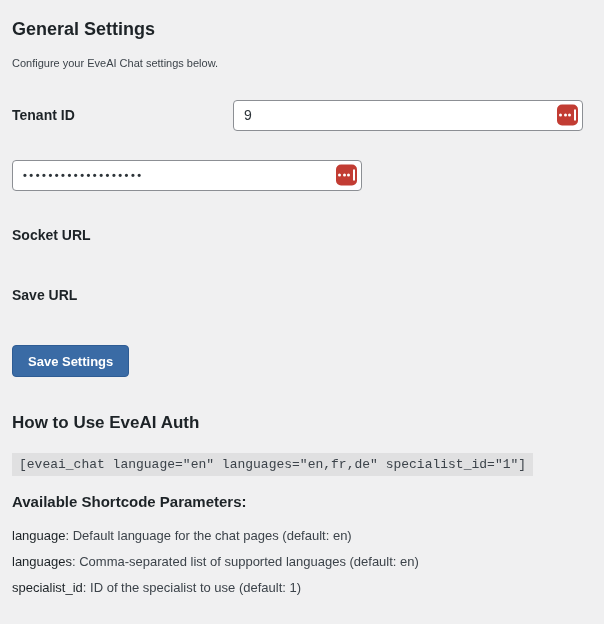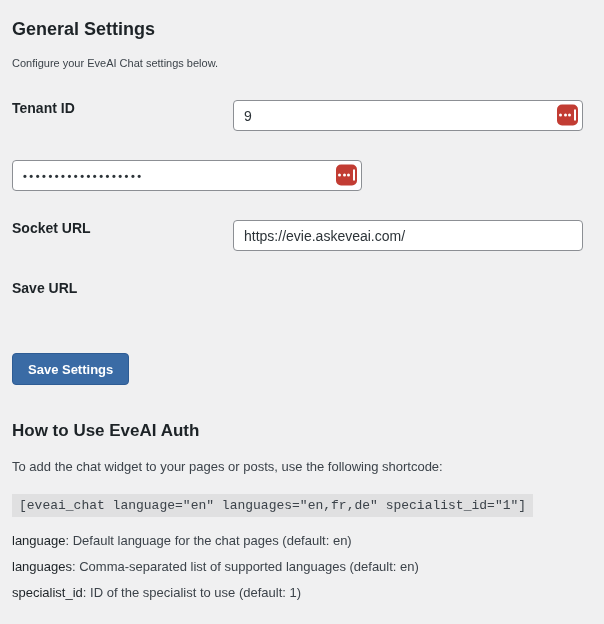--- a/index.html
+++ b/index.html
@@ -30,20 +30,21 @@
     margin: 14px 0 0 0;
     font-size: 11px;
     line-height: 16px;
     color: #3c434a;
   }
   .form-table {
     margin-top: 29px;
   }
   .form-row {
     display: flex;
+    align-items: center;
     height: 30px;
     margin-bottom: 30px;
   }
   .form-label {
     width: 221px;
     flex: 0 0 221px;
     font-size: 14px;
     font-weight: 700;
     color: #1d2327;
   }
@@ -93,21 +94,21 @@
     background: #ffffff;
     margin-right: 1.5px;
   }
   .pm-bar {
     width: 2px;
     height: 11px;
     background: #ffffff;
     margin-left: 1px;
   }
   .save-button {
-    margin-top: 13px;
+    margin-top: 5px;
     height: 32px;
     padding: 0 15px;
     background: #3a6ba5;
     border: 1px solid #2e5c94;
     border-radius: 4px;
     color: #ffffff;
     font-size: 13px;
     font-weight: 600;
     font-family: "Liberation Sans", "DejaVu Sans", sans-serif;
     cursor: pointer;
@@ -186,37 +187,34 @@
           <span class="pm-dot"></span>
             <span class="pm-dot"></span>
             <span class="pm-dot"></span>
             <span class="pm-bar"></span>
         </span>
       </div>
     </div>
 
     <div class="form-row">
       <div class="form-label">Socket URL</div>
-      <div class="control">
-        <input type="text" class="text-input" value="https://evie.askeveai.com/" style="">
-      </div>
     </div>
 
     <div class="form-row">
       <div class="form-label">Save URL</div>
     </div>
 
   </div>
 
   <button class="save-button">Save Settings</button>
 
   <h3 class="usage-title">How to Use EveAI Auth</h3>
-  <p class="usage-intro">To add the chat widget to your pages or posts, use the following shortcode:</p>
   <code class="shortcode">[eveai_chat language="en" languages="en,fr,de" specialist_id="1"]</code>
 
+  <h4 class="params-title">Available Shortcode Parameters:</h4>
 
   <p class="param-line first"><span class="param-name">language</span><span>: Default language for the chat pages (default: en)</span></p>
 
   <p class="param-line"><span class="param-name">languages</span><span>: Comma-separated list of supported languages (default: en)</span></p>
 
   <p class="param-line"><span class="param-name">specialist_id</span><span>: ID of the specialist to use (default: 1)</span></p>
 
 </div>
 
 </body></html>

